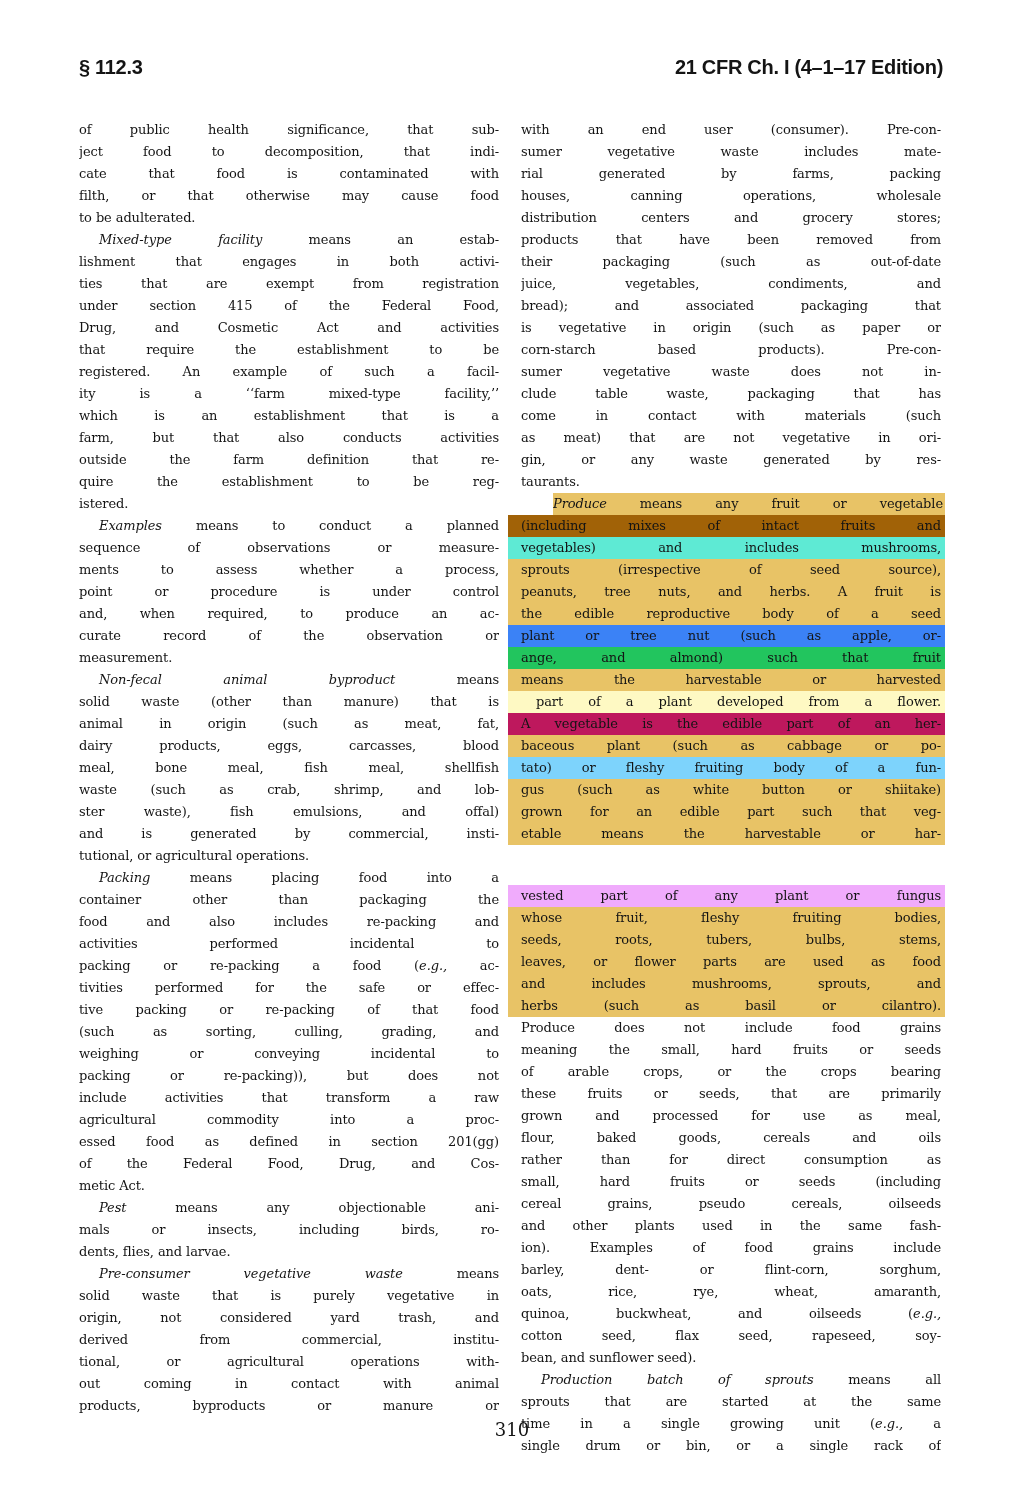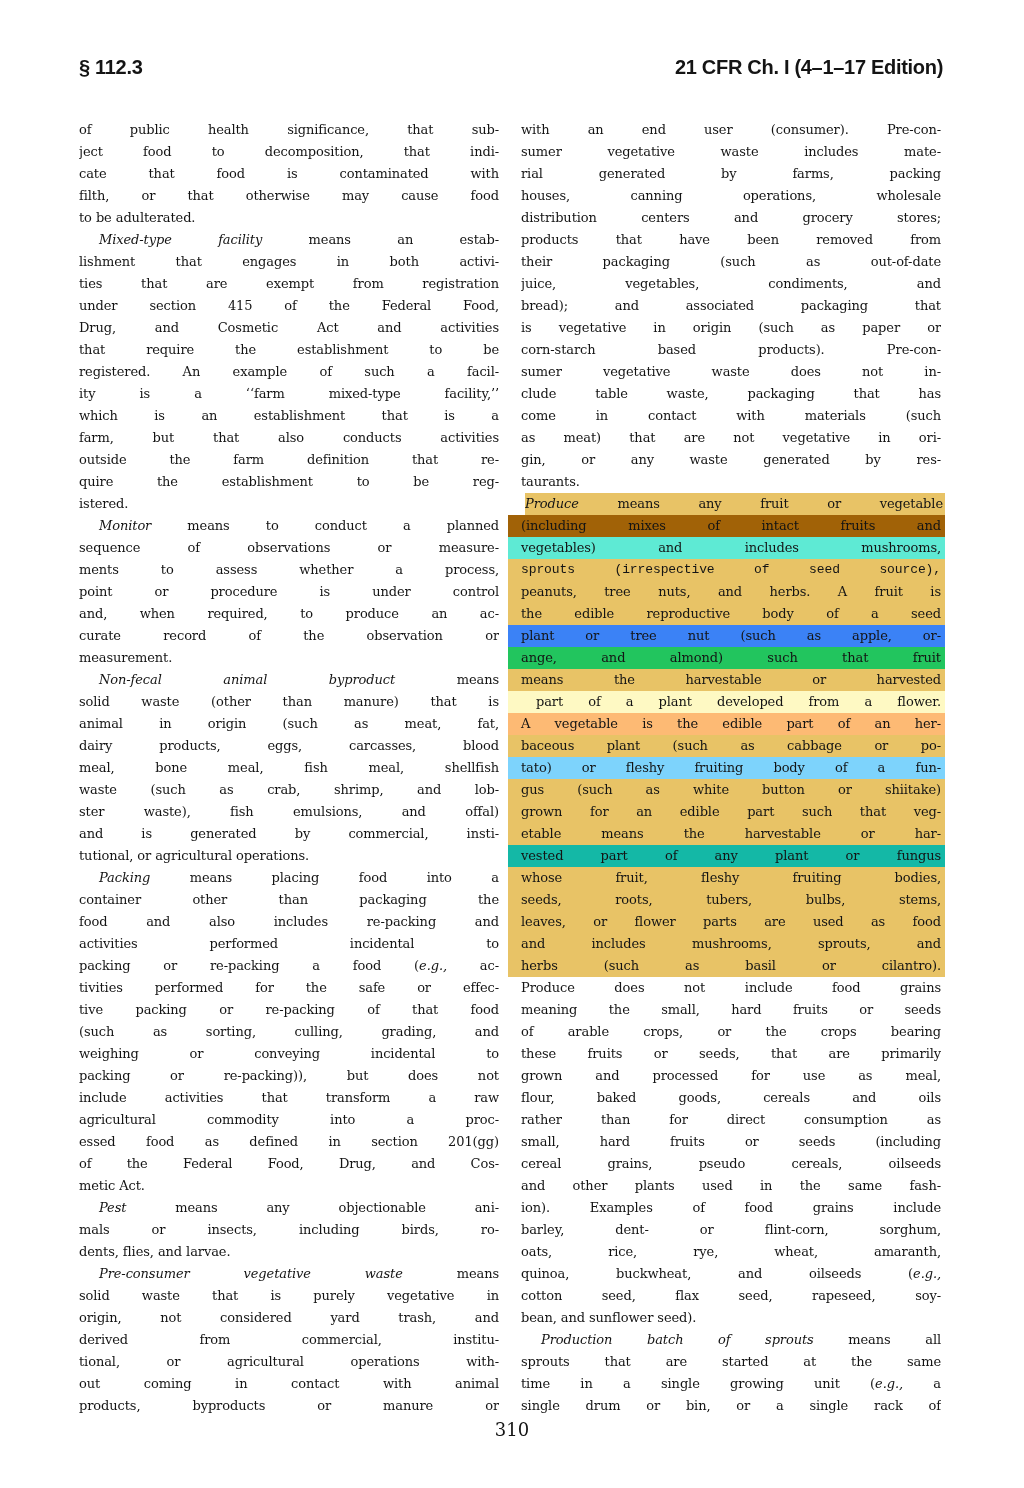--- a/index.html
+++ b/index.html
@@ -25,21 +25,21 @@
   .col-left{left:79px;}
   .col-right{left:521px;}
   .ln{
     height:22px;overflow:hidden;
     text-align:justify;
     text-align-last:justify;
   }
   .ln.ind{text-indent:20px;}
   .ln.end{text-align-last:left;}
   .ln.hl{margin-left:-13px;padding-left:13px;margin-right:-4px;padding-right:4px;}
-  .ln.hlfirst{margin-left:4px;text-indent:0;margin-right:-4px;padding-right:2px;}
+  .ln.hlfirst{margin-left:32px;text-indent:0;margin-right:-4px;padding-right:2px;}
   .ln i{font-style:italic;}
   .footer{
     position:absolute;left:0;right:0;top:1419px;
     text-align:center;font-size:18px;
   }
 </style>
 </head>
 <body>
 
 <div class="page">
@@ -59,21 +59,21 @@
       <div class="ln">under section 415 of the Federal Food,</div>
       <div class="ln">Drug, and Cosmetic Act and activities</div>
       <div class="ln">that require the establishment to be</div>
       <div class="ln">registered. An example of such a facil-</div>
       <div class="ln">ity is a ‘‘farm mixed-type facility,’’</div>
       <div class="ln">which is an establishment that is a</div>
       <div class="ln">farm, but that also conducts activities</div>
       <div class="ln">outside the farm definition that re-</div>
       <div class="ln">quire the establishment to be reg-</div>
       <div class="ln end">istered.</div>
-      <div class="ln ind"><i>Monitor</i> means to conduct a planned</div>
+      <div class="ln ind"><i>Examples</i> means to conduct a planned</div>
       <div class="ln">sequence of observations or measure-</div>
       <div class="ln">ments to assess whether a process,</div>
       <div class="ln">point or procedure is under control</div>
       <div class="ln">and, when required, to produce an ac-</div>
       <div class="ln">curate record of the observation or</div>
       <div class="ln end">measurement.</div>
       <div class="ln ind"><i>Non-fecal animal byproduct</i> means</div>
       <div class="ln">solid waste (other than manure) that is</div>
       <div class="ln">animal in origin (such as meat, fat,</div>
       <div class="ln">dairy products, eggs, carcasses, blood</div>
@@ -122,34 +122,34 @@
       <div class="ln">corn-starch based products). Pre-con-</div>
       <div class="ln">sumer vegetative waste does not in-</div>
       <div class="ln">clude table waste, packaging that has</div>
       <div class="ln">come in contact with materials (such</div>
       <div class="ln">as meat) that are not vegetative in ori-</div>
       <div class="ln">gin, or any waste generated by res-</div>
       <div class="ln end">taurants.</div>
       <div class="ln ind hlfirst" style="background: rgb(232, 195, 102);"><i>Produce</i> means any fruit or vegetable</div>
       <div class="ln hl" style="background: #a16207;">(including mixes of intact fruits and</div>
       <div class="ln hl" style="background: #5eead4;">vegetables) and includes mushrooms,</div>
-      <div class="ln hl" style="background: rgb(232, 195, 102); font-family: Liberation Mono, monospace;">sprouts (irrespective of seed source),</div>
+      <div class="ln hl" style="background: rgb(232, 195, 102);">sprouts (irrespective of seed source),</div>
       <div class="ln hl" style="background: rgb(232, 195, 102);">peanuts, tree nuts, and herbs. A fruit is</div>
       <div class="ln hl" style="background: rgb(232, 195, 102);">the edible reproductive body of a seed</div>
       <div class="ln hl" style="background: #3b82f6;">plant or tree nut (such as apple, or-</div>
       <div class="ln hl" style="background: #22c55e;">ange, and almond) such that fruit</div>
       <div class="ln hl" style="background: rgb(232, 195, 102);">means the harvestable or harvested</div>
       <div class="ln hl" style="background: #fef9c3; padding-left: 28px;">part of a plant developed from a flower.</div>
-      <div class="ln hl" style="background: #fdba74;">A vegetable is the edible part of an her-</div>
+      <div class="ln hl" style="background: #be185d;">A vegetable is the edible part of an her-</div>
       <div class="ln hl" style="background: rgb(232, 195, 102);">baceous plant (such as cabbage or po-</div>
       <div class="ln hl" style="background: #7dd3fc;">tato) or fleshy fruiting body of a fun-</div>
       <div class="ln hl" style="background: rgb(232, 195, 102);">gus (such as white button or shiitake)</div>
       <div class="ln hl" style="background: rgb(232, 195, 102);">grown for an edible part such that veg-</div>
       <div class="ln hl" style="background: rgb(232, 195, 102);">etable means the harvestable or har-</div>
-      <div class="ln hl" style="background: #14b8a6;">vested part of any plant or fungus</div>
+      <div class="ln hl" style="background: #f0abfc; margin-top: 40px;">vested part of any plant or fungus</div>
       <div class="ln hl" style="background: rgb(232, 195, 102);">whose fruit, fleshy fruiting bodies,</div>
       <div class="ln hl" style="background: rgb(232, 195, 102);">seeds, roots, tubers, bulbs, stems,</div>
       <div class="ln hl" style="background: rgb(232, 195, 102);">leaves, or flower parts are used as food</div>
       <div class="ln hl" style="background: rgb(232, 195, 102);">and includes mushrooms, sprouts, and</div>
       <div class="ln hl" style="background: rgb(232, 195, 102);">herbs (such as basil or cilantro).</div>
       <div class="ln">Produce does not include food grains</div>
       <div class="ln">meaning the small, hard fruits or seeds</div>
       <div class="ln">of arable crops, or the crops bearing</div>
       <div class="ln">these fruits or seeds, that are primarily</div>
       <div class="ln">grown and processed for use as meal,</div>

